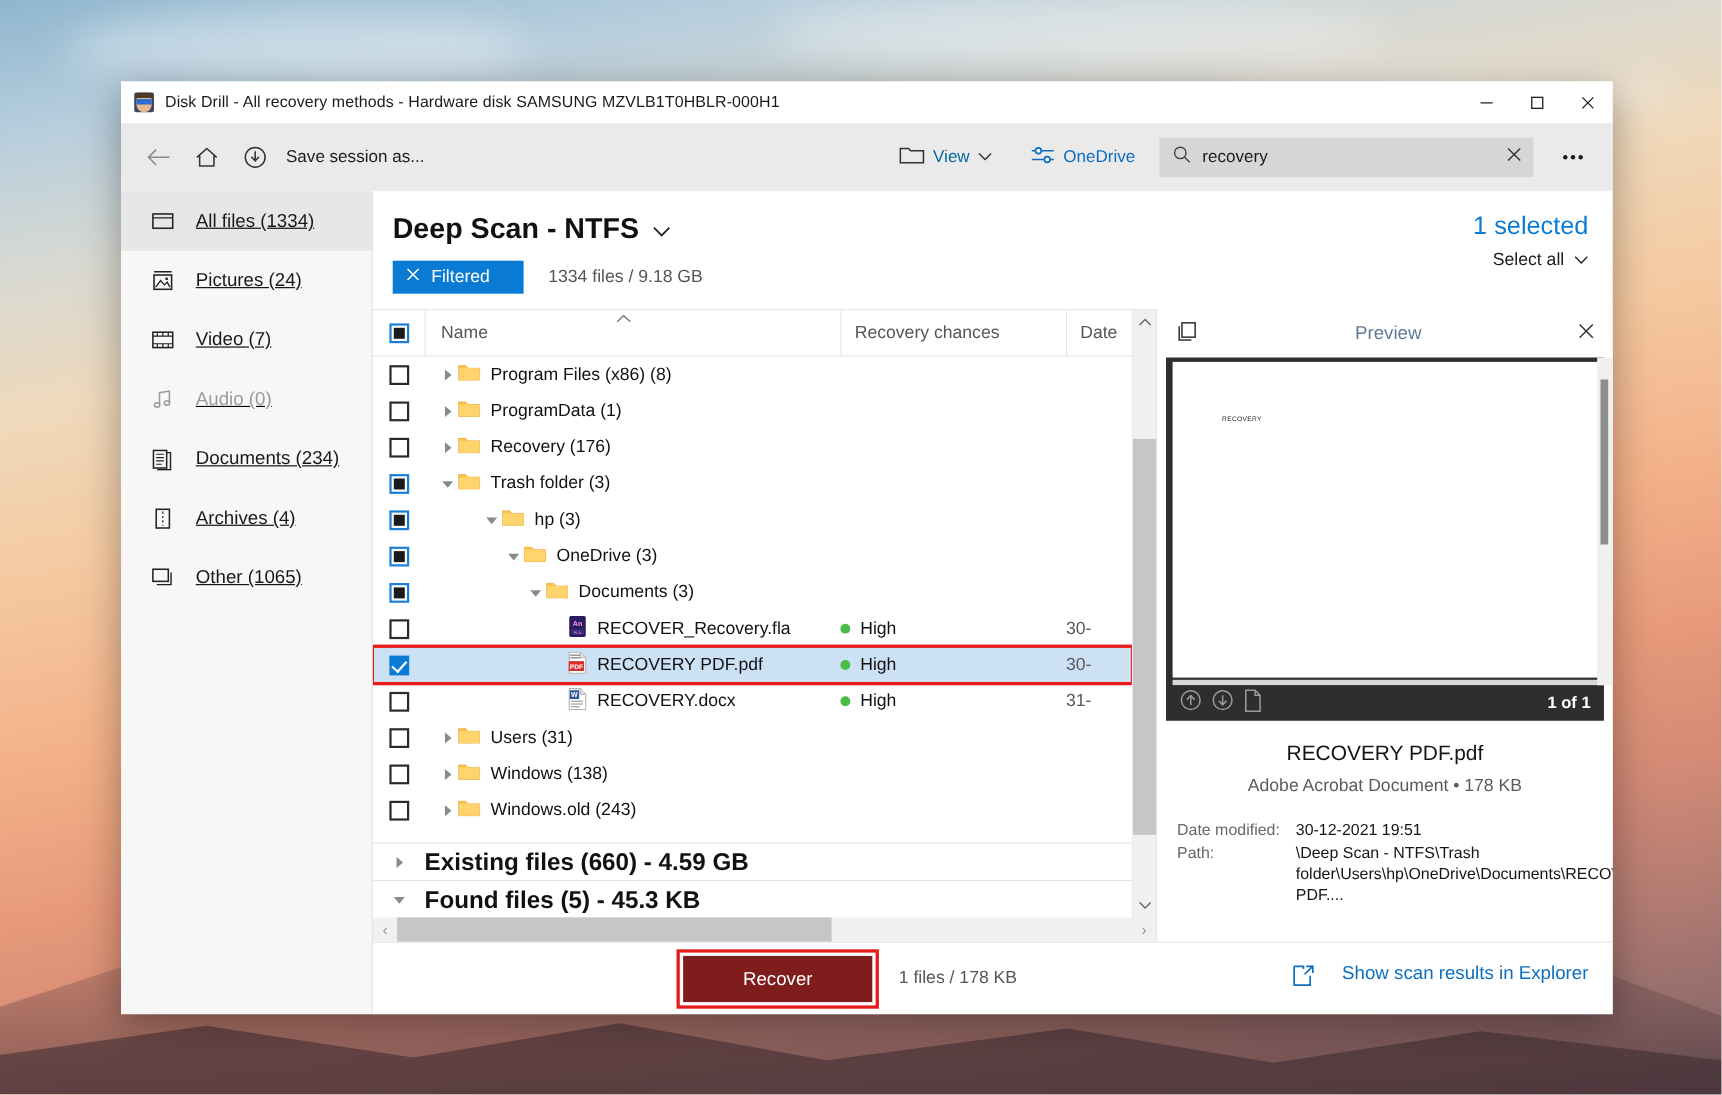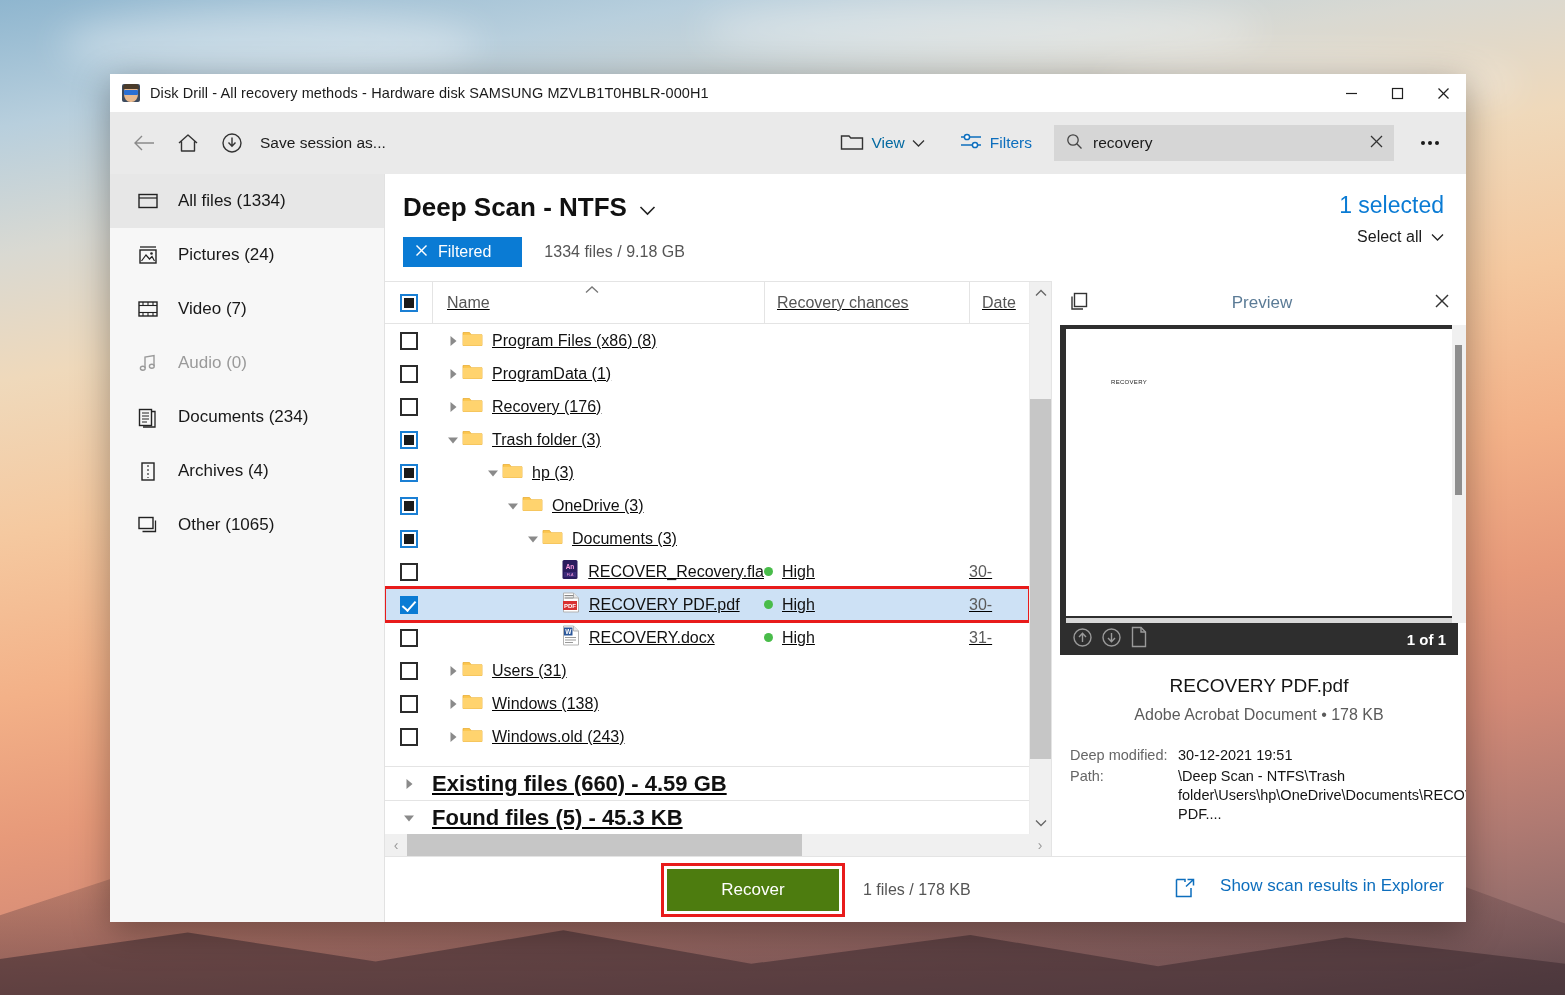--- a/index.html
+++ b/index.html
@@ -98,22 +98,22 @@
     margin-left: 18px; width: 36px; height: 36px; display: flex;
     align-items: center; justify-content: center; gap: 3px;
   }
   .dots i { width: 4px; height: 4px; border-radius: 50%; background: #1b1b1b; display:block; }
 
   
   .wbody { flex: 1; display: flex; min-height: 0; }
 
   
   .sidebar {
-    width: 275px; background: #f7f7f7; border-right: 1px solid #e2e2e2;
-    flex-shrink: 0; padding-top: 0;
+    width: 229px; background: #f7f7f7; border-right: 1px solid #e2e2e2;
+    flex-shrink: 0; padding-top: 0; text-decoration: underline;
   }
   .side-item {
     height: 54px; display: flex; align-items: center; padding-left: 26px; gap: 18px;
   }
   .side-item.active { background: #e7e7e7; }
   .side-item .slabel { font-size: 17px; color: #181818; white-space: nowrap; }
   .side-item.disabled .slabel { color: #9a9a9a; }
   .side-item.disabled svg { stroke: #9a9a9a; color:#9a9a9a; }
   .side-ico { width: 24px; display: flex; justify-content: center; }
 
@@ -134,21 +134,21 @@
   .mh-right { text-align: right; padding-right: 22px; }
   .sel-count { font-size: 23px; color: #0a7bd4; font-weight: normal; }
   .sel-all { font-size: 16px; color: #1b1b1b; margin-top: 9px; display:flex; align-items:center; justify-content:flex-end; gap: 9px;}
 
   
   .main-split { flex: 1; display: flex; min-height: 0; margin-top: 14px; }
   .table-wrap {
     flex: 1; min-width: 0; display: flex; flex-direction: column;
     border-top: 1px solid #e4e4e4; position: relative;
   }
-  .tbl-scroll-area { flex: 1; display: flex; min-height: 0; text-decoration: underline; }
+  .tbl-scroll-area { flex: 1; display: flex; min-height: 0; }
   .tbl-cols { flex: 1; min-width: 0; display: flex; flex-direction: column; overflow: hidden;}
   .thead {
     height: 42px; display: flex; align-items: center; border-bottom: 1px solid #e4e4e4;
     position: relative; flex-shrink: 0;
   }
   .th-chk { width: 47px; display: flex; justify-content: center; align-items:center;}
   .th-name {
     flex: 1; font-size: 16px; color: #555; padding-left: 14px;
     border-left: 1px solid #e4e4e4; height: 42px; display: flex; align-items: center;
     position: relative;
@@ -247,21 +247,21 @@
 
   
   .footer {
     height: 66px; border-top: 1px solid #e4e4e4; display: flex; align-items: center;
     padding: 0 22px 0 0; flex-shrink: 0; background: #fff;
   }
   .recover-outline {
     border: 3px solid #e81b1b; padding: 3px; margin-left: 276px;
   }
   .recover-btn {
-    width: 172px; height: 42px; background: #4d7c0f; color: #fff;
+    width: 172px; height: 42px; background: #7f1d1d; color: #fff;
     font-size: 17px; display: flex; align-items: center; justify-content: center;
     border: none; cursor: pointer; font-family: "Liberation Sans", sans-serif;
   }
   .foot-count { font-size: 16px; color: #555; margin-left: 18px; }
   .foot-right { margin-left: auto; display: flex; align-items: flex-start; gap: 23px; }
   .foot-link { font-size: 17px; color: #0d6ebd; }
 </style>
 </head>
 <body>
 
@@ -336,21 +336,21 @@
 
     <div class="tb-group link" style="margin-left:34px">
       <span>
         <svg width="24" height="20" viewBox="0 0 24 20">
           <line x1="2" y1="6" x2="22" y2="6" stroke="#0d6ebd" stroke-width="1.5"></line>
           <line x1="2" y1="14" x2="22" y2="14" stroke="#0d6ebd" stroke-width="1.5"></line>
           <circle cx="8" cy="6" r="2.6" fill="#fff" stroke="#0d6ebd" stroke-width="1.5"></circle>
           <circle cx="16" cy="14" r="2.6" fill="#fff" stroke="#0d6ebd" stroke-width="1.5"></circle>
         </svg>
       </span>
-      <span class="txt">Filters</span>
+      <span class="txt">OneDrive</span>
     </div>
 
     <div class="search-box">
       <span>
         <svg width="17" height="17" viewBox="0 0 17 17">
             <circle cx="7" cy="7" r="5.2" fill="none" stroke="#444" stroke-width="1.3"></circle>
             <line x1="10.8" y1="10.8" x2="15.5" y2="15.5" stroke="#444" stroke-width="1.3"></line>
           </svg>
       </span>
       <span class="val" placeholder="Search">recovery</span>
@@ -879,21 +879,21 @@
             <div class="pv-side-scroll">
               <div class="pv-side-thumb"></div>
             </div>
           </div>
 
           <div class="pv-info">
             <div class="pv-fname">RECOVERY PDF.pdf</div>
             <div class="pv-fmeta">Adobe Acrobat Document • 178 KB</div>
             <div class="pv-meta-table" id="pv-meta-table">
                 <div class="pv-mrow">
-                  <span class="pv-mlabel">Deep modified:</span>
+                  <span class="pv-mlabel">Date modified:</span>
                   <span class="pv-mval">30-12-2021 19:51</span>
                 </div>
                 <div class="pv-mrow">
                   <span class="pv-mlabel">Path:</span>
                   <span class="pv-mval">\Deep Scan - NTFS\Trash folder\Users\hp\OneDrive\Documents\RECOVERY PDF....</span>
                 </div>
               </div>
           </div>
         </div>
 

